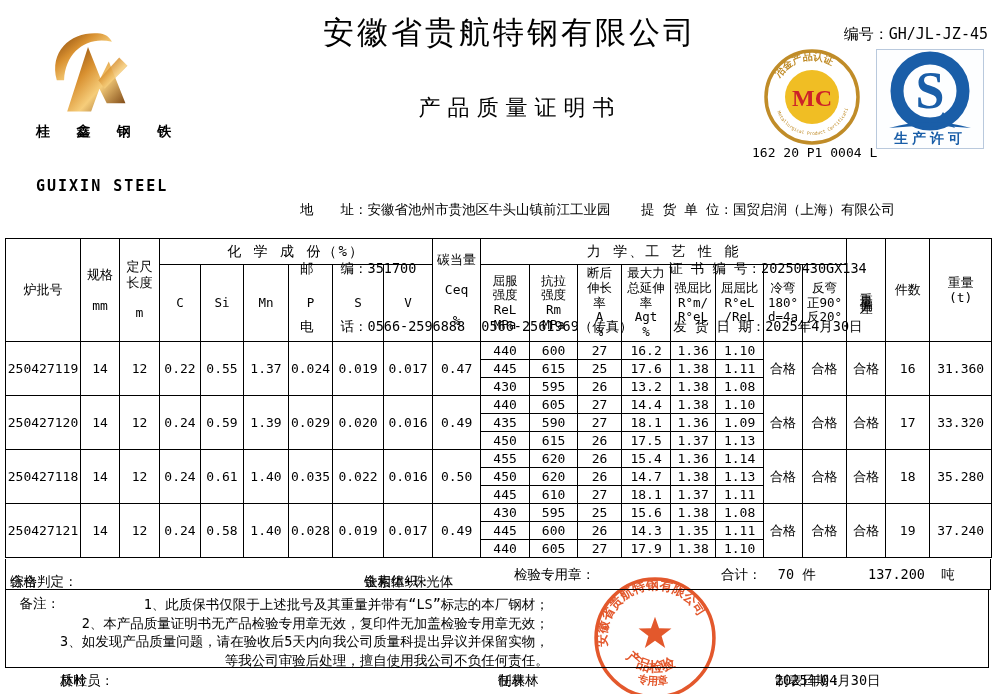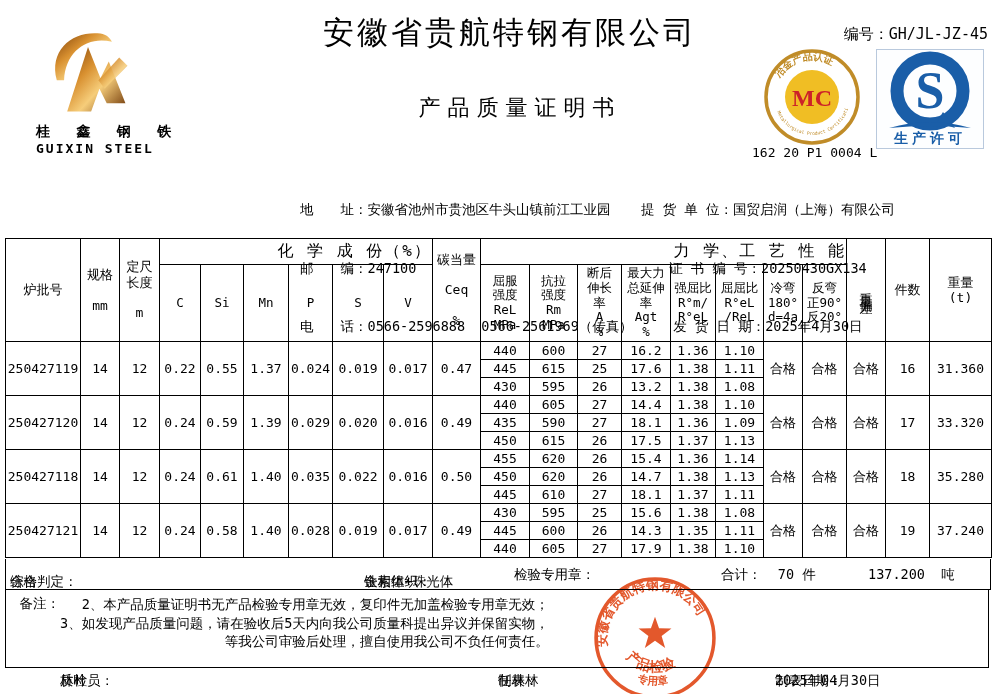--- a/index.html
+++ b/index.html
@@ -6,35 +6,35 @@
   .page{position:relative;width:996px;height:694px;background:#fff;overflow:hidden;
         font-family:"DejaVu Sans Mono","DejaVu Sans",monospace;color:#000;}
   
   .title{position:absolute;left:250px;width:520px;top:12px;text-align:center;
          font-family:"Liberation Serif","DejaVu Serif",serif;font-size:31px;letter-spacing:3px;}
   .subtitle{position:absolute;left:300px;width:440px;top:93px;text-align:center;
             font-family:"Liberation Serif","DejaVu Serif",serif;font-size:22px;letter-spacing:7px;}
   .cert-no{position:absolute;right:8px;top:25px;font-size:15px;white-space:pre;}
   .guixin{position:absolute;left:36px;top:26px;width:120px;}
   .guixin .cn{font-size:14px;font-weight:bold;letter-spacing:9px;margin-top:1px;white-space:nowrap;}
-  .guixin .en{font-size:13px;font-weight:bold;letter-spacing:2px;white-space:nowrap;}
+  .guixin .en{font-size:15px;font-weight:bold;letter-spacing:2px;white-space:nowrap;margin-top:36px;}
   .mc{position:absolute;left:764px;top:49px;width:96px;height:96px;}
   .mc-code{position:absolute;left:752px;top:145px;width:124px;text-align:center;font-size:13px;white-space:pre;}
   .sq{position:absolute;left:876px;top:49px;width:108px;height:100px;border:1px solid #b9c9dd;background:#fdfeff;box-sizing:border-box;}
   
   .info-col{position:absolute;top:161px;font-size:13.5px;line-height:19.5px;white-space:pre;}
   .info-left{left:8px;}
   .info-mid{left:300px;}
   .info-right{left:641px;text-align:center;}
   
   table.main{position:absolute;left:5px;top:238px;width:986px;border-collapse:collapse;
              table-layout:fixed;text-align:center;font-size:13px;}
   .main td{border:1px solid #000;padding:0;vertical-align:middle;overflow:hidden;line-height:1.18;}
   .ml{white-space:pre-line;}
-  .grp{font-size:16px;letter-spacing:2px;text-align:right;}
+  .grp{font-size:14px;letter-spacing:2px;}
   tr.h1 td{height:25px;}
   tr.h2 td{height:76px;font-size:12.5px;}
   td.d{height:17px;font-size:13px;}
   .vert{writing-mode:vertical-lr;text-orientation:upright;letter-spacing:3px;line-height:1;}
   
   .summary{position:absolute;left:5px;top:559px;width:984px;height:30px;
            border:1px solid #000;border-top:none;font-size:13.5px;box-sizing:content-box;}
   .summary span{position:absolute;top:7px;white-space:pre;}
   .notes{position:absolute;left:5px;top:590px;width:984px;height:78px;
          border:1px solid #000;border-top:none;font-size:13.5px;box-sizing:border-box;padding:5px 0 0 8px;}
@@ -96,21 +96,21 @@
       <circle cx="53" cy="41" r="33" fill="none" stroke="#1a5ea8" stroke-width="13"></circle>
       <path d="M 66 62 L 78 78 L 60 72 Z" fill="#1a5ea8"></path>
       <path d="M 12 78 Q 53 66 94 78 Q 53 74 12 78 Z" fill="#1a5ea8"></path>
       <text x="53" y="58" text-anchor="middle" font-size="52" font-weight="bold" fill="#1a5ea8" stroke="#fff" stroke-width="2" paint-order="stroke" font-family="Liberation Serif, serif">S</text>
       <text x="53" y="93" text-anchor="middle" font-size="14" font-weight="bold" fill="#1a5ea8" letter-spacing="4">生产许可</text>
     </svg>
   </div>
 
   <div class="info-col info-mid">
     <div><span>地　　址：</span><span>安徽省池州市贵池区牛头山镇前江工业园</span></div>
-    <div><span>邮　　编：</span><span>247100</span></div>
+    <div><span>邮　　编：</span><span>351700</span></div>
     <div><span>电　　话：</span><span>0566-2596888  0566-2561969（传真）</span></div>
   </div>
   <div class="info-col info-right">
     <div><span>提 货 单 位：</span><span>国贸启润（上海）有限公司</span></div>
     <div><span>证 书 编 号：</span><span>20250430GX134</span></div>
     <div><span>发 货 日 期：</span><span>2025年4月30日</span></div>
   </div>
 
   <table class="main">
     <colgroup>
@@ -364,20 +364,21 @@
     <span style="left:358px"><span>金相组织：</span><span>铁素体+珠光体</span></span>
     <span style="left:508px">检验专用章：</span>
     <span style="left:715px">合计：  70 件</span>
     <span style="left:862px">137.200  吨</span>
   </div>
 
   <div class="notes">
     <div class="row">
       <div class="lbl">备注：</div>
       <div>
+        <div class="ln">1、此质保书仅限于上述批号及其重量并带有“LS”标志的本厂钢材；</div>
         <div class="ln">2、本产品质量证明书无产品检验专用章无效，复印件无加盖检验专用章无效；</div>
         <div class="ln">3、如发现产品质量问题，请在验收后5天内向我公司质量科提出异议并保留实物，</div>
         <div class="ln">　　等我公司审验后处理，擅自使用我公司不负任何责任。</div>
       </div>
     </div>
   </div>
 
   <div class="footer">
     <span class="f1"><span>质检员：</span><span>林叶</span></span>
     <span class="f2"><span>制表：</span><span>任林林</span></span>

